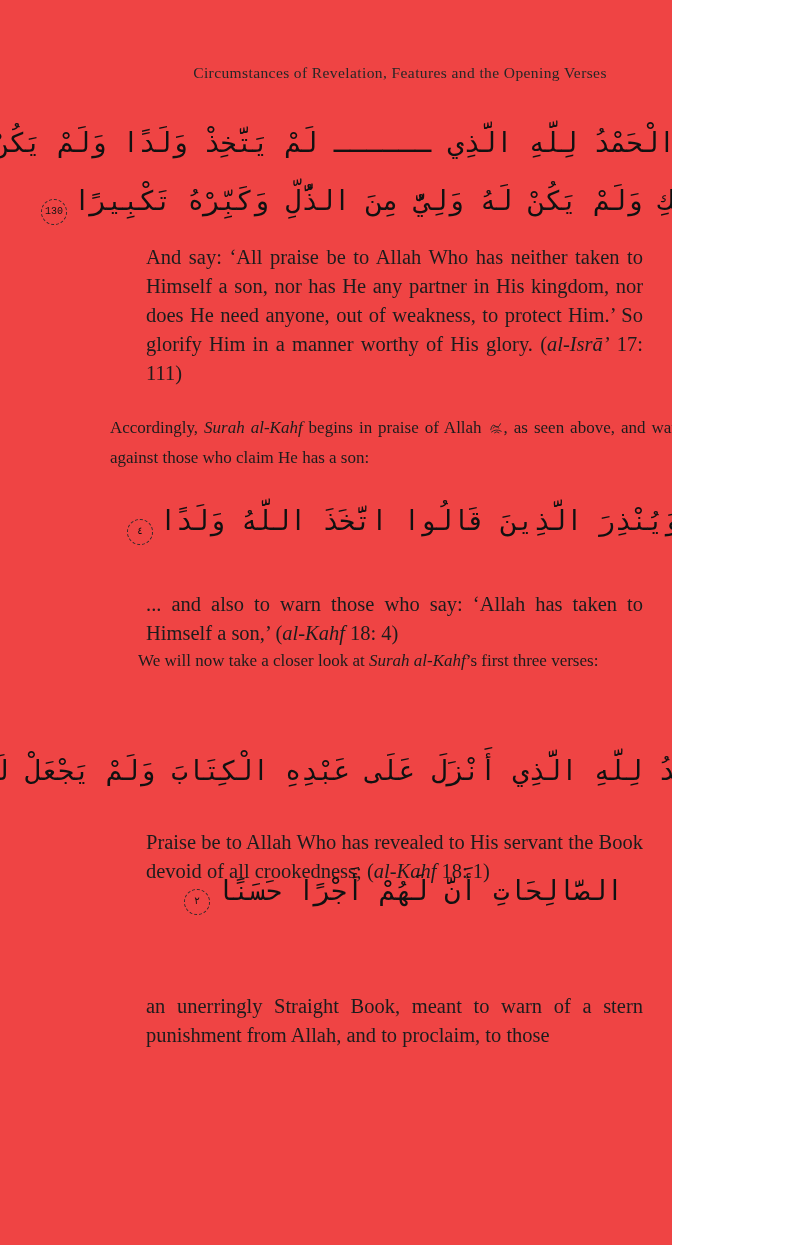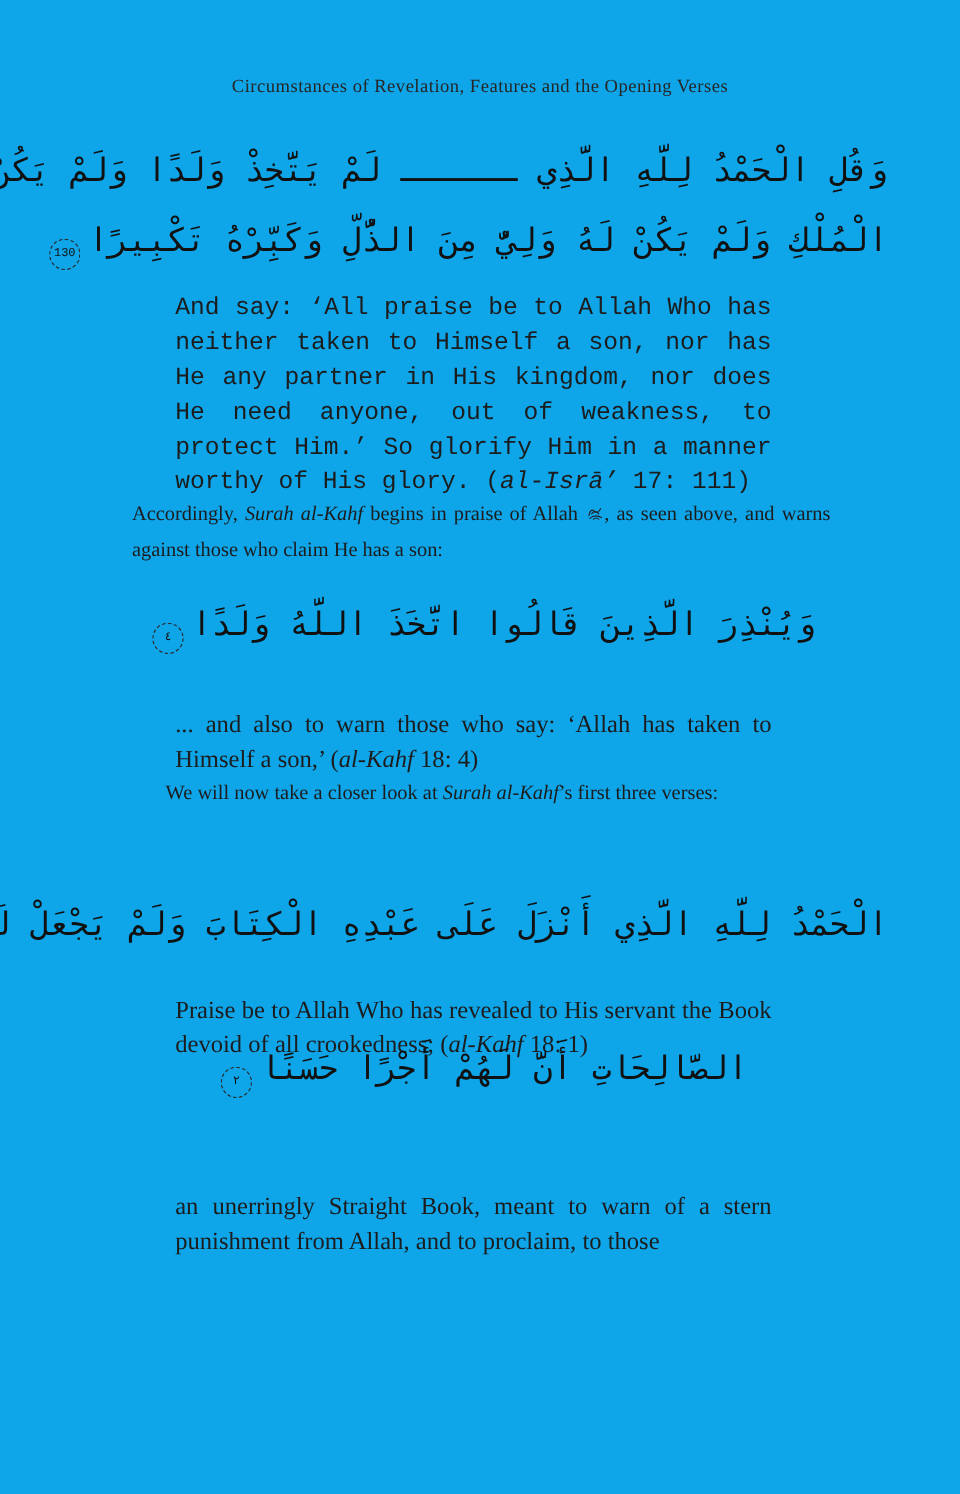--- a/index.html
+++ b/index.html
@@ -1,20 +1,20 @@
 <!DOCTYPE html>
 <html><head>
 <meta charset="utf-8">
 <style>
   html, body { margin: 0; padding: 0; background: #ffffff; }
   .page {
     position: relative;
-    width: 800px;
+    width: 672px;
     height: 1245px;
-    background: #0ea5e9;
+    background: #ef4444;
     font-family: "Liberation Serif", "DejaVu Serif", serif;
     color: #1f1f1f;
     overflow: hidden;
   }
   .running-head {
     position: absolute;
     top: 64px; left: 0; width: 800px;
     text-align: center;
     font-size: 15.5px;
     letter-spacing: 0.4px;
@@ -85,21 +85,21 @@
 
 <div class="page">
 
   <div class="running-head">Circumstances of Revelation, Features and the Opening Verses</div>
 
   <div class="arabic-block q1" style="top:116px;" dir="rtl" lang="ar">
     <div class="arabic-line">وَقُلِ الْحَمْدُ لِلَّهِ الَّذِي ــــــ لَمْ يَتَّخِذْ وَلَدًا وَلَمْ يَكُنْ لَهُ شَرِيكٌ فِي</div>
     <div class="arabic-line"><span>الْمُلْكِ وَلَمْ يَكُنْ لَهُ وَلِيٌّ مِنَ الذُّلِّ وَكَبِّرْهُ تَكْبِيرًا</span><span class="ayah-marker">130</span></div>
   </div>
 
-  <p class="translation" style="top:243px;font-family:Liberation Mono, monospace;"><span>And say: ‘All praise be to Allah Who has neither taken to Himself a son, nor has He any partner in His kingdom, nor does He need anyone, out of weakness, to protect Him.’ So glorify Him in a manner worthy of His glory. (</span><i class="cite">al-Isrā’</i><span> 17: 111)</span></p>
+  <p class="translation" style="top:243px;"><span>And say: ‘All praise be to Allah Who has neither taken to Himself a son, nor has He any partner in His kingdom, nor does He need anyone, out of weakness, to protect Him.’ So glorify Him in a manner worthy of His glory. (</span><i class="cite">al-Isrā’</i><span> 17: 111)</span></p>
 
   <p class="body-para" style="top:413px;"><span>Accordingly, </span><i class="surah">Surah al-Kahf</i><span> begins in praise of Allah </span><span class="honorific" title="ﷻ"><svg viewBox="0 0 20 20" width="16" height="15">
           <g fill="none" stroke="#222" stroke-width="1.2" stroke-linecap="round">
             <path d="M3 13 Q5 4 9 8 T16 5"></path>
             <path d="M4 16 Q10 11 17 15"></path>
             <path d="M6 11 Q10 6 14 11"></path>
             <path d="M8 17 Q11 14 14 17"></path>
           </g>
         </svg></span><span>, as seen above, and warns against those who claim He has a son:</span></p>
 

